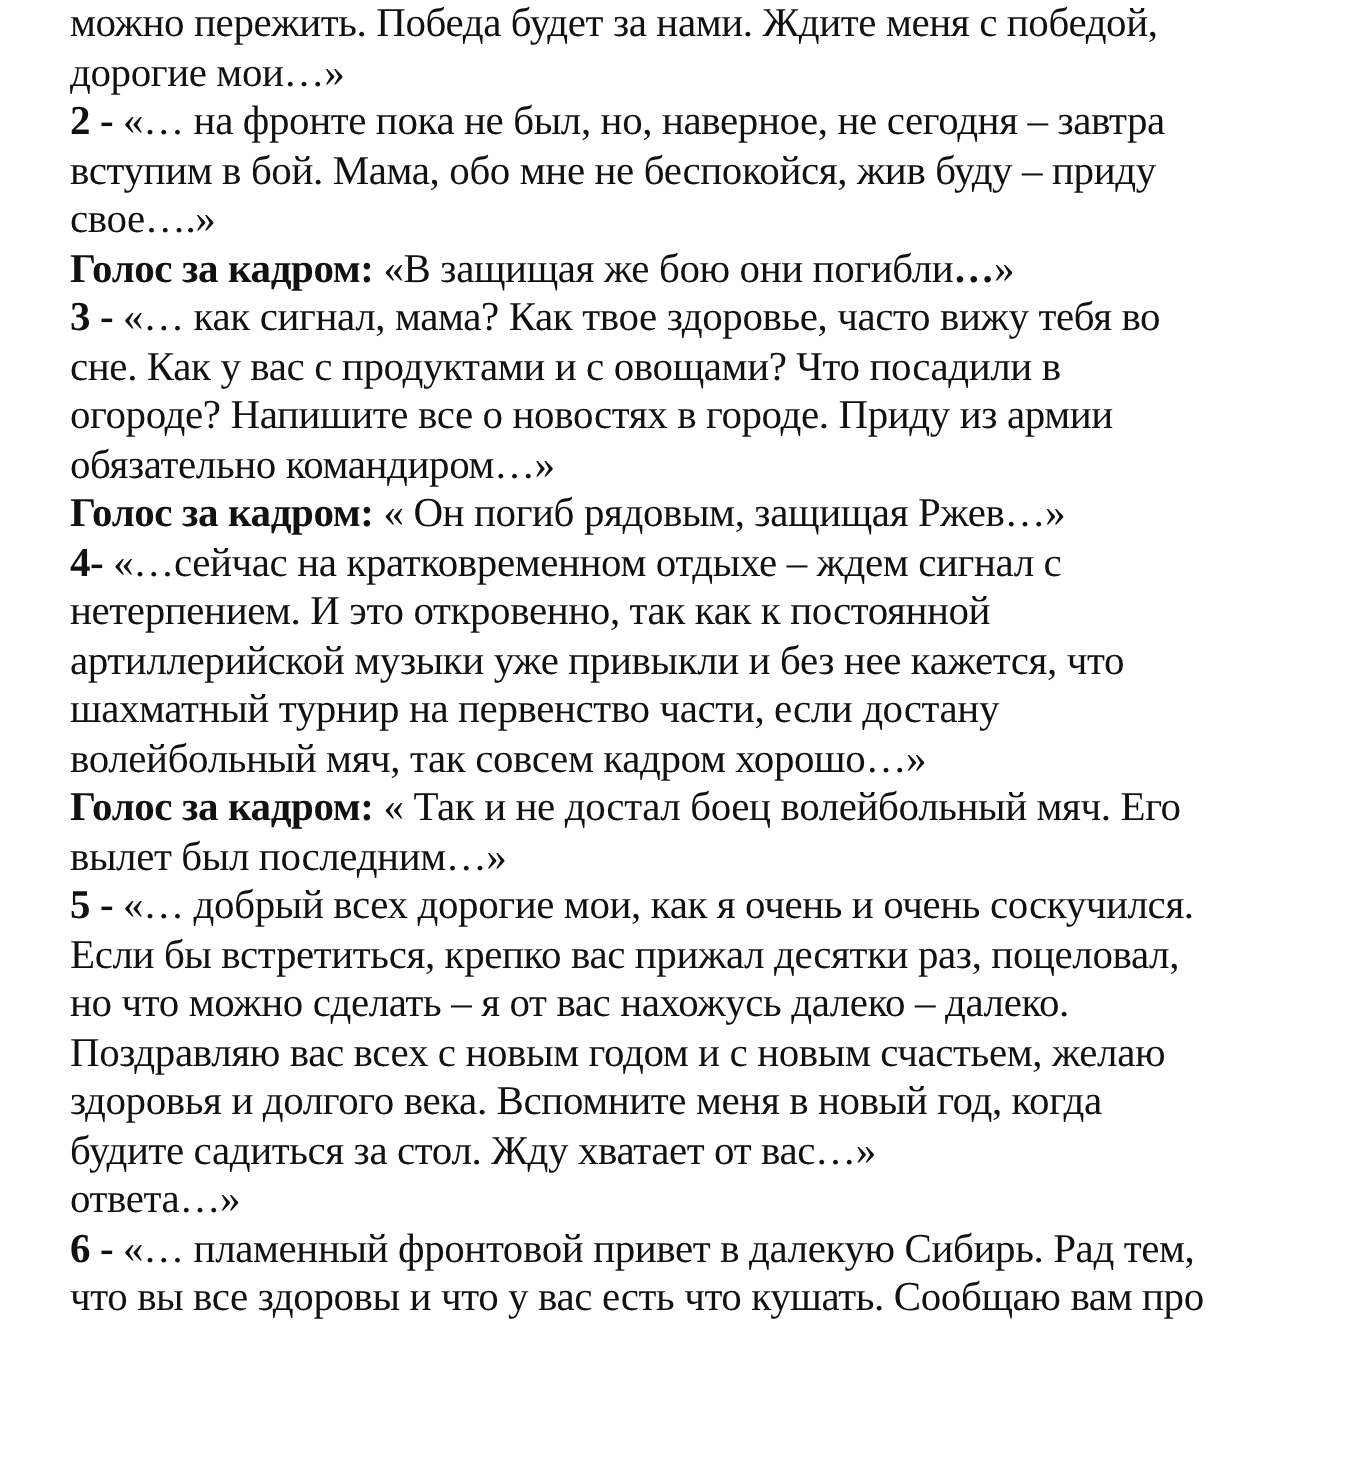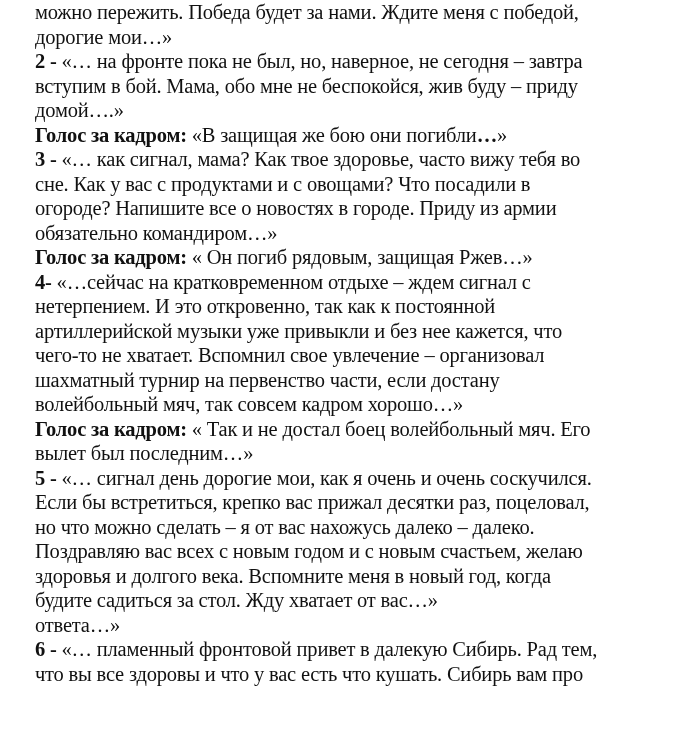--- a/index.html
+++ b/index.html
@@ -14,37 +14,36 @@
   .b { font-weight: bold; }
 </style>
 </head>
 <body>
 
 <div class="page" id="page">
     <div class="line"><span>можно пережить. Победа будет за нами. Ждите меня с победой,</span></div>
     <div class="line"><span>дорогие мои…»</span></div>
     <div class="line"><span class="b">2 - </span><span>«… на фронте пока не был, но, наверное, не сегодня  – завтра</span></div>
     <div class="line"><span>вступим в бой. Мама, обо мне не беспокойся,  жив буду – приду</span></div>
-    <div class="line"><span>домой….»</span></div>
+    <div class="line"><span>свое….»</span></div>
     <div class="line"><span class="b">Голос за кадром: </span><span>«В защищая же бою они погибли</span><span class="b">…</span><span>»</span></div>
     <div class="line"><span class="b">3 - </span><span>«… как сигнал, мама? Как твое здоровье, часто вижу тебя во</span></div>
     <div class="line"><span>сне. Как у вас с продуктами и с овощами? Что посадили в</span></div>
     <div class="line"><span>огороде? Напишите  все о новостях в городе. Приду из армии</span></div>
     <div class="line"><span>обязательно командиром…»</span></div>
     <div class="line"><span class="b">Голос за кадром: </span><span>« Он погиб рядовым, защищая Ржев…»</span></div>
     <div class="line"><span class="b">4- </span><span>«…сейчас на кратковременном  отдыхе – ждем сигнал  с</span></div>
     <div class="line"><span>нетерпением.  И это откровенно,  так как к постоянной</span></div>
     <div class="line"><span>артиллерийской  музыки уже привыкли и без нее кажется, что</span></div>
-    <div class="line"><span>чего-то не хватает. Вспомнил  свое увлечение  – организовал</span></div>
     <div class="line"><span>шахматный турнир на первенство части, если достану</span></div>
     <div class="line"><span>волейбольный мяч, так совсем кадром хорошо…»</span></div>
     <div class="line"><span class="b">Голос за кадром: </span><span>« Так и не достал боец волейбольный  мяч. Его</span></div>
     <div class="line"><span>вылет был последним…»</span></div>
-    <div class="line"><span class="b">5 - </span><span>«… сигнал день дорогие мои, как я очень и очень соскучился.</span></div>
+    <div class="line"><span class="b">5 - </span><span>«… добрый всех дорогие мои, как я очень и очень соскучился.</span></div>
     <div class="line"><span>Если бы встретиться, крепко вас прижал десятки раз, поцеловал,</span></div>
     <div class="line"><span>но что можно сделать – я от вас нахожусь далеко – далеко.</span></div>
     <div class="line"><span>Поздравляю вас всех с новым годом и с новым счастьем, желаю</span></div>
     <div class="line"><span>здоровья и долгого века. Вспомните меня  в новый год, когда</span></div>
     <div class="line"><span>будите садиться за стол. Жду хватает от вас…»</span></div>
     <div class="line"><span>ответа…»</span></div>
     <div class="line"><span class="b">6 - </span><span>«… пламенный  фронтовой привет в далекую Сибирь. Рад тем,</span></div>
-    <div class="line"><span>что вы все здоровы и что у вас есть что кушать. Сибирь вам про</span></div>
+    <div class="line"><span>что вы все здоровы и что у вас есть что кушать. Сообщаю вам про</span></div>
   </div>
 
 </body></html>

